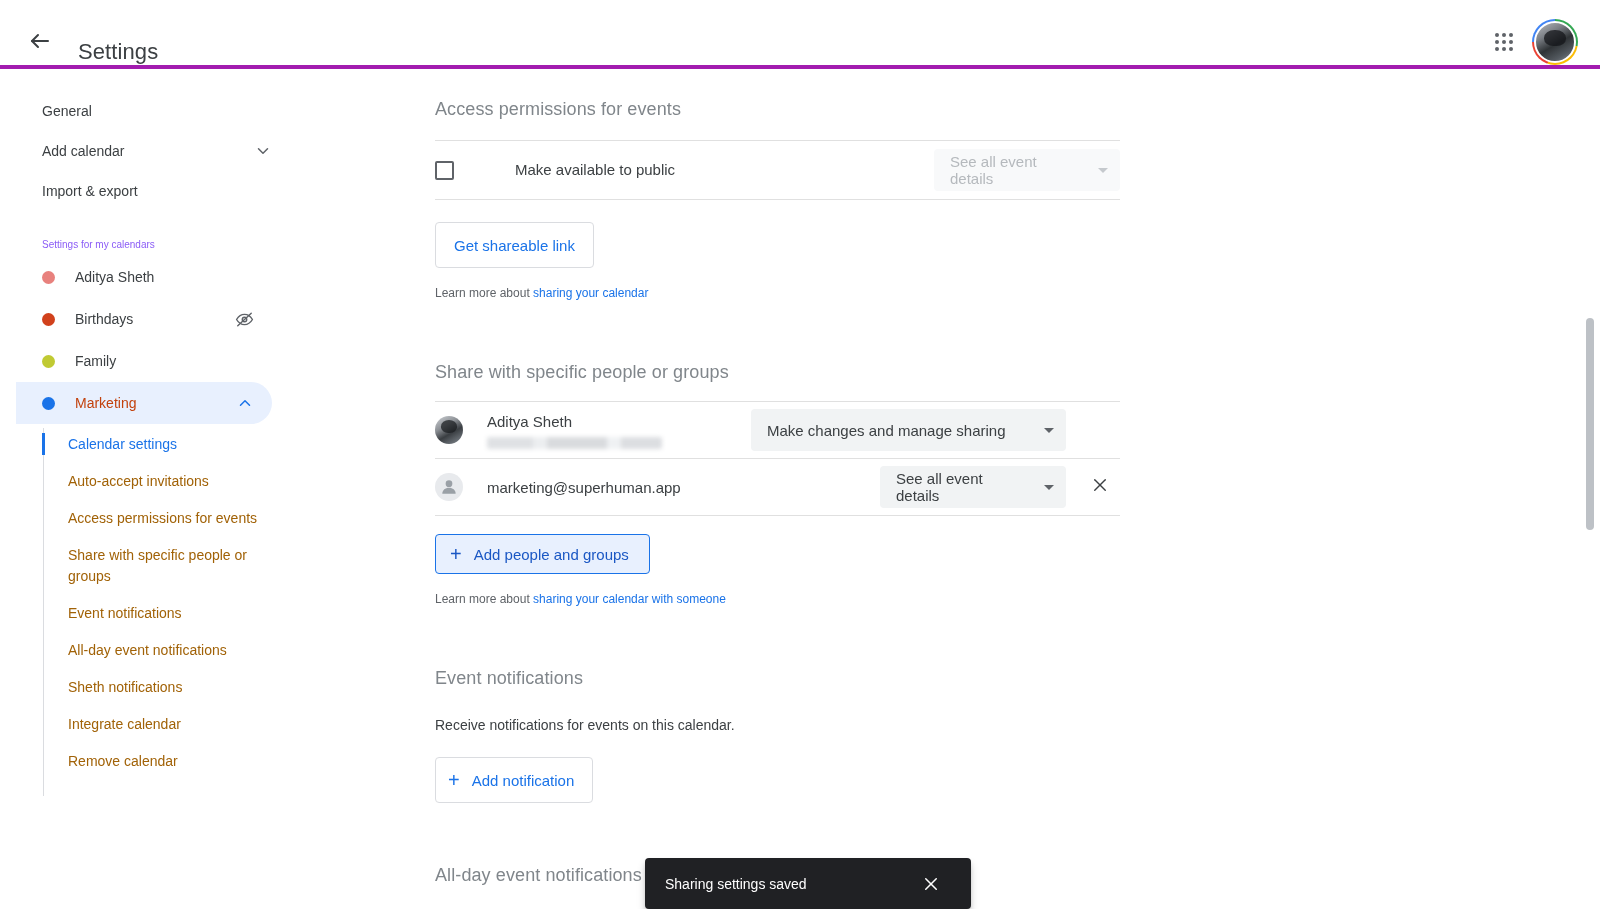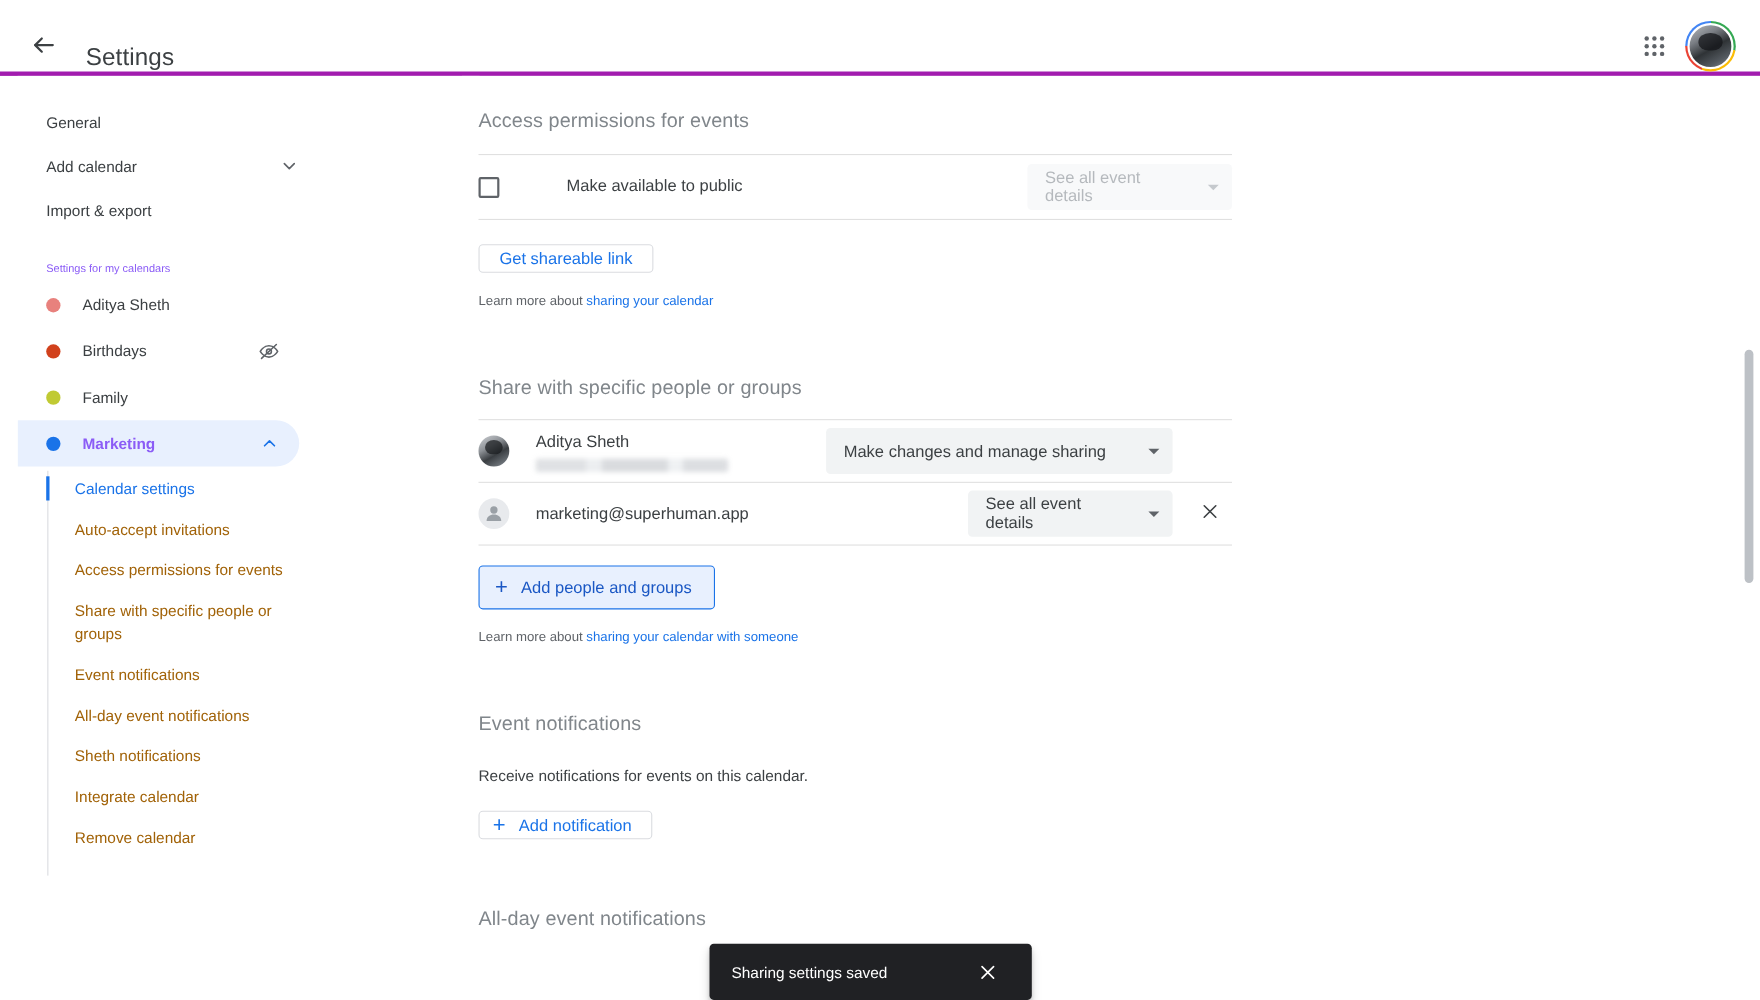--- a/index.html
+++ b/index.html
@@ -97,21 +97,21 @@
 
   .cal-item {
     height: 42px; display: flex; align-items: center;
     padding-left: 26px; padding-right: 18px;
     font-size: 14px; color: #3c4043;
     cursor: pointer;
     border-radius: 0 24px 24px 0;
     width: 256px;
   }
   .cal-item.active {
-    background: #e8f0fe; color: #8b5cf6; font-weight: 700;
+    background: #e8f0fe; color: #c2410c; font-weight: 400;
   }
   .cal-dot {
     width: 13px; height: 13px; border-radius: 50%;
     margin-right: 20px; flex: 0 0 13px;
   }
   .cal-item .cal-name { flex: 1; }
   .cal-item .trailing { display:flex; align-items:center; color:#5f6368; }
   .cal-item.active .trailing { color:#1a73e8; }
 
   .sub-list { position: relative; margin-top: 2px; }
@@ -174,21 +174,21 @@
     border-right: 5px solid transparent;
     border-top: 5px solid #5f6368;
   }
   .select.disabled {
     background: #f8f9fa; color: #b5b9bd; cursor: default;
   }
   .select.disabled .caret { border-top-color: #c5c9cd; }
 
   .btn-outline {
     display: inline-flex; align-items: center; justify-content: center;
-    height: 26px; padding: 0 18px;
+    height: 46px; padding: 0 18px;
     border: 1px solid #dadce0; border-radius: 4px;
     background: #fff; color: #1a73e8;
     font-size: 15px; font-family: inherit; cursor: pointer;
   }
   .btn-tonal {
     display: inline-flex; align-items: center;
     height: 40px; padding: 0 20px 0 14px;
     border: 1px solid #1a73e8; border-radius: 4px;
     background: #e8f0fe; color: #1a57c4;
     font-size: 15px; font-weight: 500; font-family: inherit; cursor: pointer;
@@ -235,21 +235,21 @@
     width: 40px; height: 40px; margin-left: 14px;
     border-radius: 50%; display:flex; align-items:center; justify-content:center;
     cursor: pointer; color: #3c4043;
   }
 
   .body-text { font-size: 14px; color: #3c4043; }
 
   
   .toast {
     position: absolute; left: 645px; top: 858px;
-    width: 293px; height: 51px;
+    width: 326px; height: 51px;
     background: #202124; color: #fff;
     border-radius: 4px;
     display: flex; align-items: center; justify-content: space-between;
     padding: 0 26px 0 20px;
     font-size: 14px;
     box-shadow: 0 3px 5px -1px rgba(0,0,0,.2), 0 6px 10px 0 rgba(0,0,0,.14);
   }
   .toast-close {
     width: 28px; height: 28px; display:flex; align-items:center; justify-content:center;
     cursor: pointer; border-radius: 50%;

